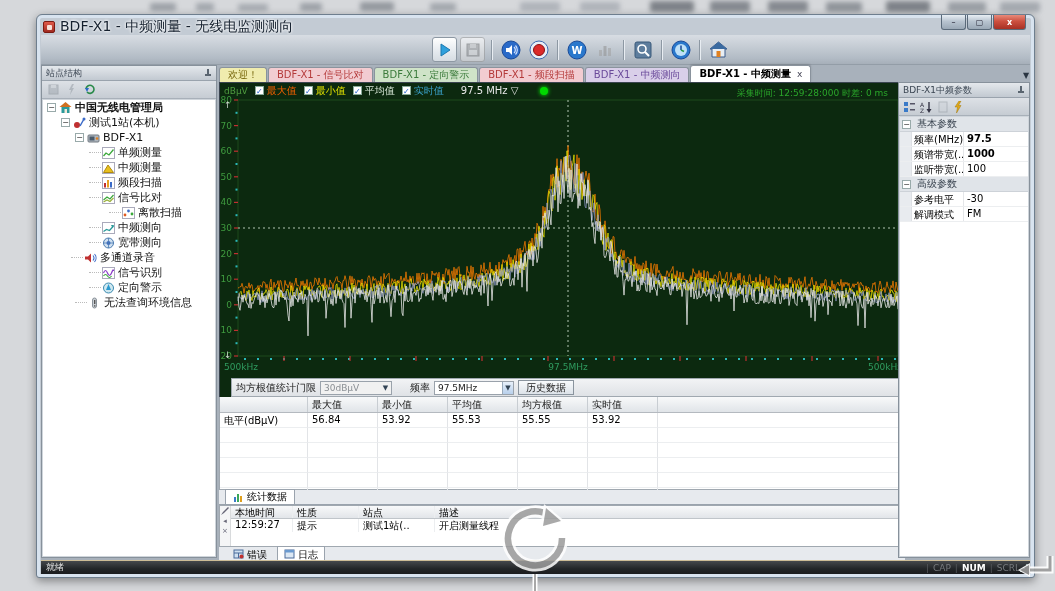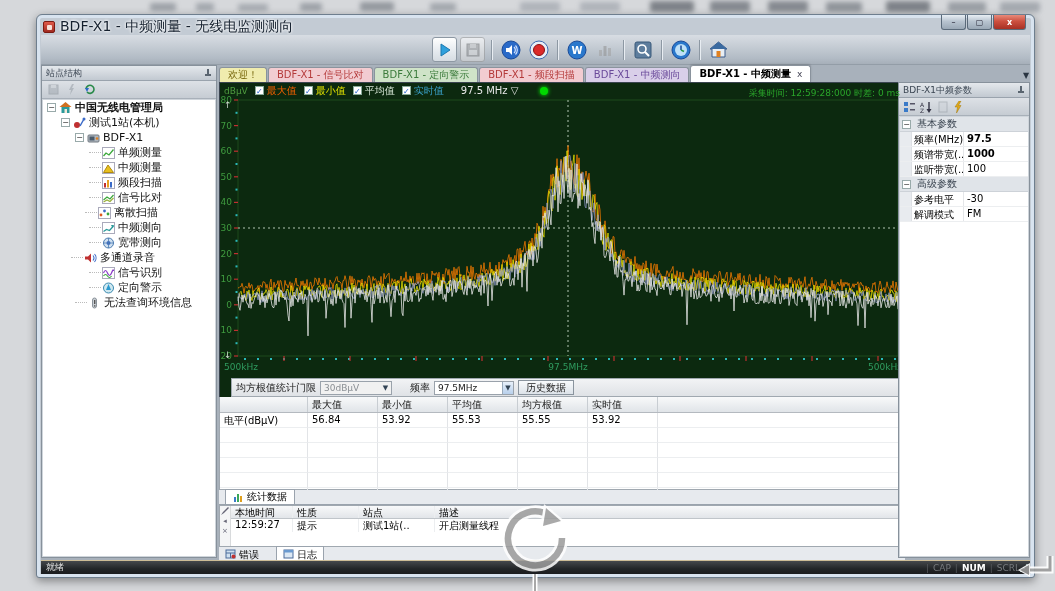--- a/index.html
+++ b/index.html
@@ -65,21 +65,21 @@
   .tabdrop { margin-left:auto; width:14px; height:14px; color:#2a3542; font-size:8px; display:flex; align-items:center; justify-content:center; }
 
   
   .chart { position:absolute; top:17px; left:0; width:686px; height:367px; background:#0c290f; border:1px solid #3a4450; }
   .chead { position:absolute; top:1px; left:4px; right:4px; height:13px; display:flex; align-items:center; gap:7px; font-size:10px; z-index:3; }
   .axisunit { color:#4f9b3f; font-size:9px; }
   .leg { display:flex; align-items:center; gap:3px; }
   .cbx { width:9px; height:9px; background:#fff; border:1px solid #8a9; color:#1a5ac8; font-size:8px; line-height:9px; text-align:center; }
   .mfreq { color:#e8e8e8; margin-left:10px; }
   .mdot { width:8px; height:8px; border-radius:50%; background:#00d800; box-shadow:0 0 4px #0f0; margin-left:14px; }
-  .acq { position:absolute; top:4px; right:4px; font-size:9px; color:#2aa52a; z-index:3; white-space:nowrap; }
+  .acq { position:absolute; top:4px; right:16px; font-size:9px; color:#2aa52a; z-index:3; white-space:nowrap; }
   .chart svg { position:absolute; left:0; top:0; }
 
   
   .controls { position:absolute; top:313px; left:0; width:686px; height:19px; background:linear-gradient(#f2f3f5,#dfe2e6);
               border:1px solid #a0a8b0; display:flex; align-items:center; gap:4px; font-size:10px; color:#222; padding:0 4px;margin-left:12px; }
   .combo { height:14px; background:#fff; border:1px solid #9aa2ab; display:flex; align-items:center; font-size:9px; padding-left:3px; }
   .combo.dis { background:#f1f1f1; color:#8a8f94; }
   .combo .arr { margin-left:auto; width:11px; height:100%; display:flex; align-items:center; justify-content:center; font-size:7px; color:#345; }
   .combo .arr.blue { background:linear-gradient(#e8f0fa,#b8d0ec); border-left:1px solid #9ab; }
   .hbtn { height:15px; border:1px solid #8a949e; background:linear-gradient(#f8fafc,#dde3e9); padding:0 7px; font-size:10px; display:flex; align-items:center; }
@@ -97,21 +97,21 @@
 
   
   .log { position:absolute; top:440px; left:0; width:686px; height:42px; background:#fff; border:1px solid #a0a8b0; font-size:10px; }
   .logstrip { position:absolute; left:0; top:0; bottom:0; width:11px; border-right:1px solid #d8dadc; background:#f4f5f6;
               display:flex; flex-direction:column; align-items:center; gap:2px; padding-top:1px; color:#667; font-size:7px; }
   .logbody { position:absolute; left:11px; right:0; top:0; bottom:0; }
   .lrow { display:grid; grid-template-columns:62px 66px 76px 1fr; height:13px; }
   .lrow.head { background:linear-gradient(#f8f9fa,#e2e5e9); border-bottom:1px solid #c0c5ca; }
   .lcell { padding:0 4px; border-right:1px solid #eceef0; white-space:nowrap; overflow:hidden; }
 
-  .logtabs { position:absolute; top:482px; left:0; width:686px; height:16px; background:#e7eaee; display:flex; align-items:center; padding-left:0; gap:11px;text-align:center; }
+  .logtabs { position:absolute; top:482px; left:0; width:686px; height:16px; background:#e7eaee; display:flex; align-items:center; padding-left:8px; gap:4px;text-align:center; }
   .ltab { display:flex; align-items:center; gap:3px; font-size:10px; padding:1px 6px; }
   .ltab.active { background:#fff; border:1px solid #9aa3ad; }
 
   
   .rightpanel { position:absolute; right:0; top:17px; width:132px; bottom:2px; background:#cfd5db; border:1px solid #87919b; }
   .rtools { height:18px; background:linear-gradient(#dde1e6,#c6ccd3); border-bottom:1px solid #a8b0b9; display:flex; align-items:center; gap:4px; padding:0 4px; }
   .pgrid { position:absolute; left:1px; right:1px; top:34px; bottom:1px; background:#fff; font-size:10px; }
   .pcat { height:15px; background:#e0e4e9; color:#3a4450; display:flex; align-items:center; gap:3px; padding-left:2px; border-bottom:1px solid #cdd2d8; }
   .prow { height:15px; display:grid; grid-template-columns:12px 52px 1fr; border-bottom:1px solid #eceef0; }
   .pind { background:#e8ebef; border-right:1px solid #dde0e4; }
@@ -301,21 +301,21 @@
             </div>
             <div class="trow" style="padding-left: 46px;">
               <span style="width:12px;flex:0 0 auto;border-bottom:1px dotted #bbb;height:1px;margin-right:1px"></span>
               <span class="ticon"><svg width="13" height="12" viewBox="0 0 13 12">
                   <rect x=".5" y=".5" width="12" height="11" fill="#fff" stroke="#aab"></rect>
                   <polyline points="1.5,8 5,5 8,7 11.5,3" fill="none" stroke="#3aa83a" stroke-width="1.2"></polyline>
                   <polyline points="1.5,10 5,8 8,9.5 11.5,6" fill="none" stroke="#9ab03a" stroke-width="1.2"></polyline>
                 </svg></span>
               <span>信号比对</span>
             </div>
-            <div class="trow" style="padding-left: 42px;">
+            <div class="trow" style="padding-left: 66px;">
               <span style="width:12px;flex:0 0 auto;border-bottom:1px dotted #bbb;height:1px;margin-right:1px"></span>
               <span class="ticon"><svg width="13" height="12" viewBox="0 0 13 12">
                   <rect x=".5" y=".5" width="12" height="11" fill="#fff" stroke="#aab"></rect>
                   <circle cx="3" cy="8" r="1.4" fill="#e05a20"></circle>
                   <circle cx="6.5" cy="4" r="1.4" fill="#3a6ac8"></circle>
                   <circle cx="10" cy="7" r="1.4" fill="#3aa83a"></circle>
                 </svg></span>
               <span>离散扫描</span>
             </div>
             <div class="trow" style="padding-left: 46px;">

